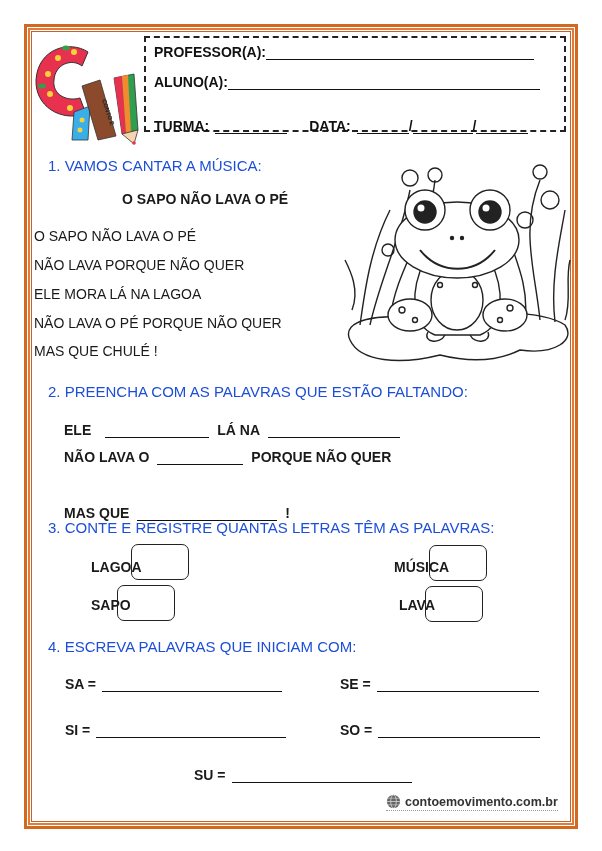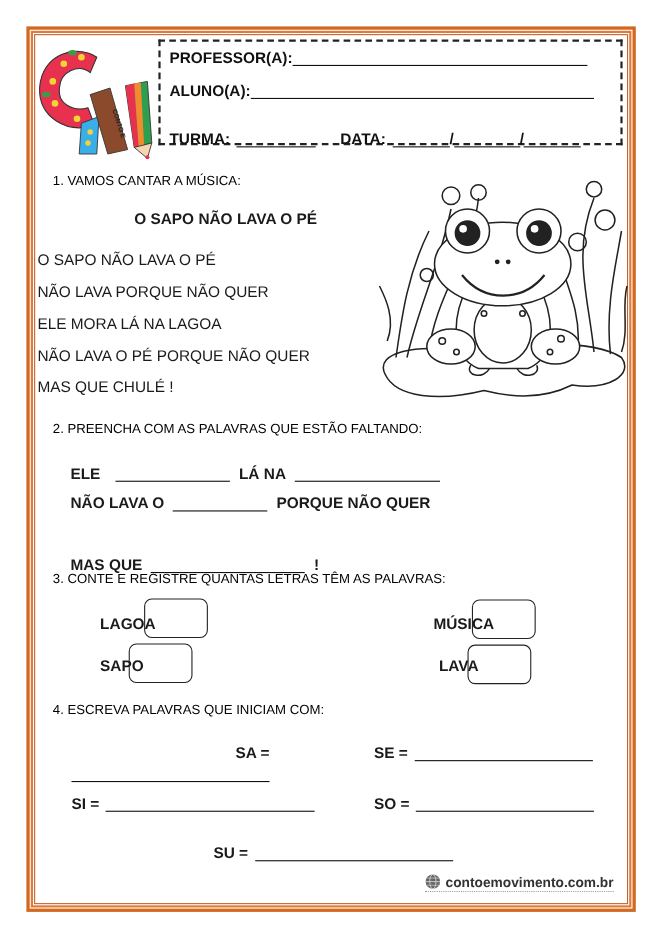--- a/index.html
+++ b/index.html
@@ -6,21 +6,21 @@
   body { width:602px; height:851px; position:relative; overflow:hidden; font-family:"Liberation Sans", sans-serif; color:#1a1a1a; }
   .frame-outer { position:absolute; left:24px; top:24px; width:554px; height:805px; box-sizing:border-box; border:3px solid #d2691e; }
   .frame-mid { position:absolute; left:28px; top:28px; width:546px; height:797px; box-sizing:border-box; border:2px solid #e07b3a; }
   .frame-inner { position:absolute; left:31px; top:31px; width:540px; height:791px; box-sizing:border-box; border:1.5px solid #c4622a; }
 
   .logo { position:absolute; left:30px; top:34px; width:112px; height:112px; }
   .header-box { position:absolute; left:144px; top:36px; width:422px; height:96px; box-sizing:border-box; border:2px dashed #222; border-style:dashed; }
   .header-row { position:absolute; left:8px; font-weight:bold; font-size:14px; color:#111; display:flex; align-items:flex-end; }
   .line { display:inline-block; border-bottom:1.5px solid #111; height:12px; }
 
-  .q-title { position:absolute; font-size:12px; color:#000000; }
+  .q-title { position:absolute; font-size:15px; color:#1d4ed8; }
   .song-title { position:absolute; left:122px; top:191px; font-weight:bold; font-size:14px; }
   .song-line { position:absolute; left:34px; font-size:14px; }
 
   .fill-row { position:absolute; left:64px; font-weight:bold; font-size:14px; display:flex; align-items:flex-end; gap:8px; }
   .blank { display:inline-block; border-bottom:1.5px solid #111; height:12px; }
 
   .count-label { position:absolute; font-weight:bold; font-size:14px;padding-left:28px; }
   .count-box { position:absolute; width:58px; height:36px; border:1.5px solid #222; border-radius:7px; box-sizing:border-box; }
 
   .write-row { position:absolute; font-weight:bold; font-size:14px; display:flex; align-items:flex-end; gap:6px; }
@@ -164,21 +164,21 @@
 <div class="count-label" style="left:63px; top:559px;">LAGOA</div>
 <div class="count-box" style="left:131px; top:544px;"></div>
 <div class="count-label" style="left:366px; top:559px;">MÚSICA</div>
 <div class="count-box" style="left:429px; top:545px;"></div>
 <div class="count-label" style="left:63px; top:597px;">SAPO</div>
 <div class="count-box" style="left:117px; top:585px;"></div>
 <div class="count-label" style="left:371px; top:597px;">LAVA</div>
 <div class="count-box" style="left:425px; top:586px;"></div>
 
 <div class="q-title" style="left:48px; top:638px;">4. ESCREVA PALAVRAS QUE INICIAM COM:</div>
-<div class="write-row" style="left:65px; top:676px;flex-direction:column;">
+<div class="write-row" style="left:65px; top:676px;">
   <span>SA =</span>
   <span class="write-line" style="width:180px;"></span>
 </div>
 <div class="write-row" style="left:340px; top:676px;">
   <span>SE =</span>
   <span class="write-line" style="width:162px;"></span>
 </div>
 <div class="write-row" style="left:65px; top:722px;">
   <span>SI =</span>
   <span class="write-line" style="width:190px;"></span>

